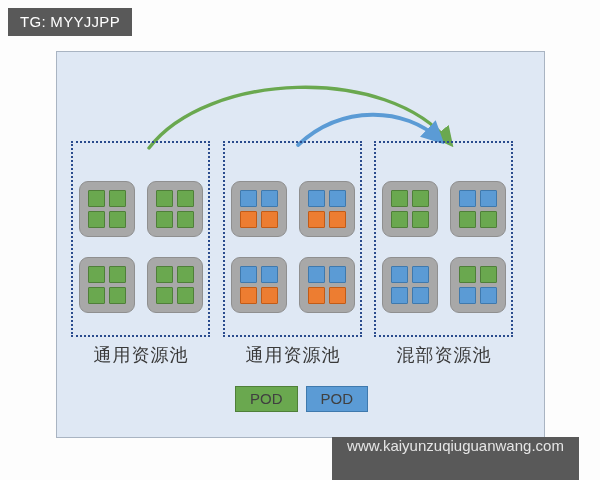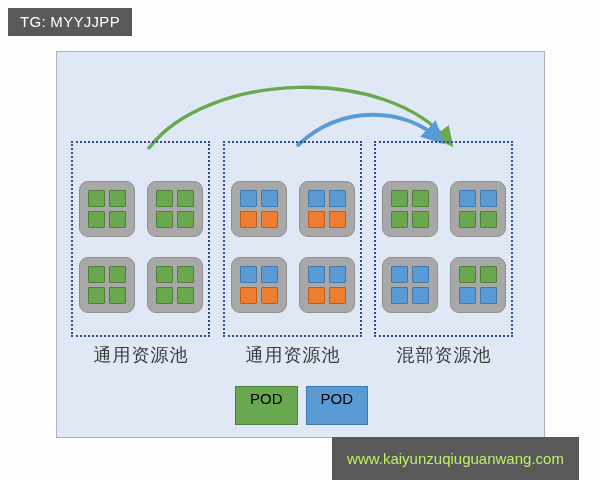--- a/index.html
+++ b/index.html
@@ -31,24 +31,24 @@
   }
 
   
   #watermark-bar {
     position: absolute;
     left: 332px;
     top: 437px;
     width: 247px;
     height: 43px;
     background: #595959;
-    color: #bef264;
+    color: #e5e5e5;
     font-size: 15px;
     display: flex;
-    align-items: center;
+    align-items: flex-start;
     justify-content: center;
     z-index: 30;
   }
 
   
   #diagram-canvas {
     position: absolute;
     left: 56px;
     top: 51px;
     width: 489px;
@@ -135,22 +135,22 @@
     top: 334px;
     left: 0;
     width: 489px;
     display: flex;
     justify-content: center;
     align-items: center;
     gap: 8px;
   }
   .legend-chip {
     font-size: 15px;
-    color: #000000;
-    padding: 4px 14px 18px 14px;
+    color: #404040;
+    padding: 4px 14px 5px 14px;
     line-height: 1;
     box-sizing: border-box;
     white-space: nowrap;
   }
   .legend-chip.green  { background: #6aa84f; border: 1px solid #4f7f39; }
   .legend-chip.blue   { background: #5b9bd5; border: 1px solid #3f79ad; }
   .legend-chip.orange { background: #ed7d31; border: 1px solid #c25b16; }
 </style>
 </head>
 <body>

